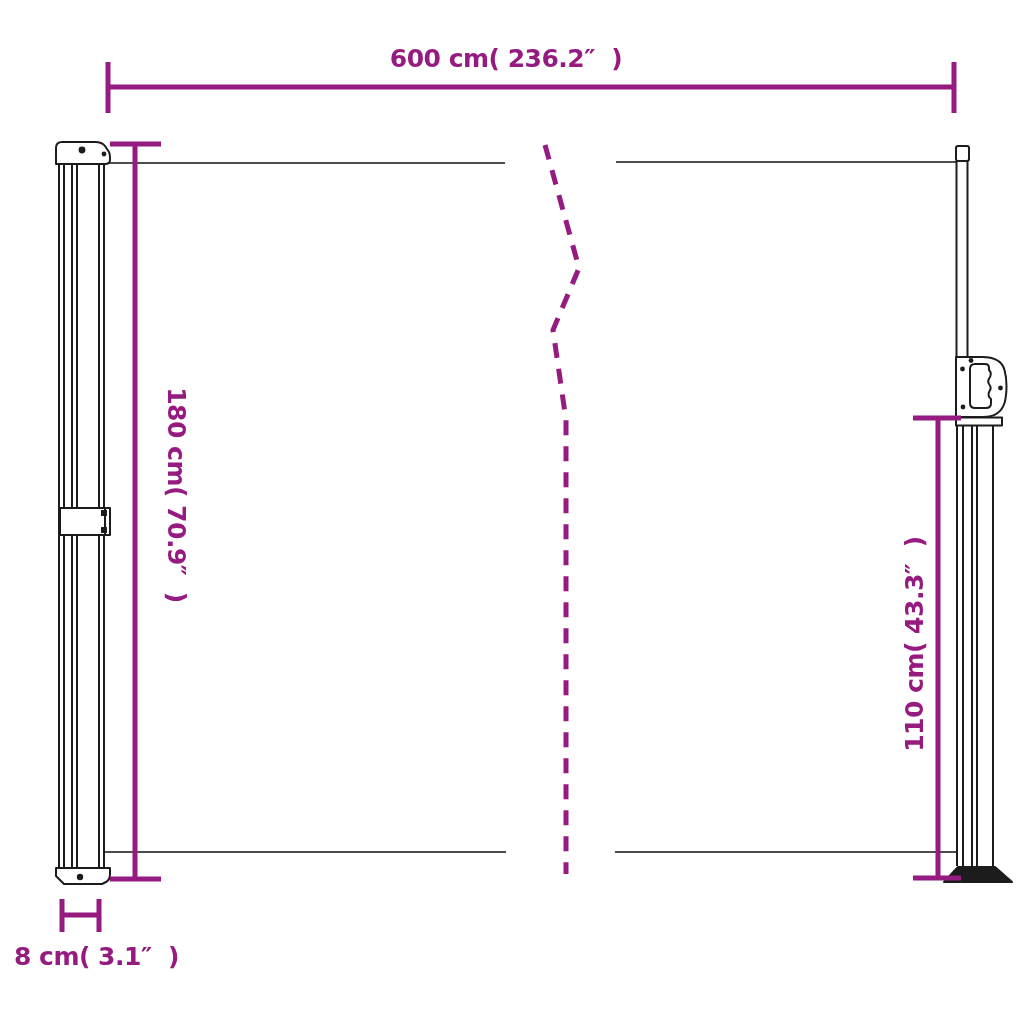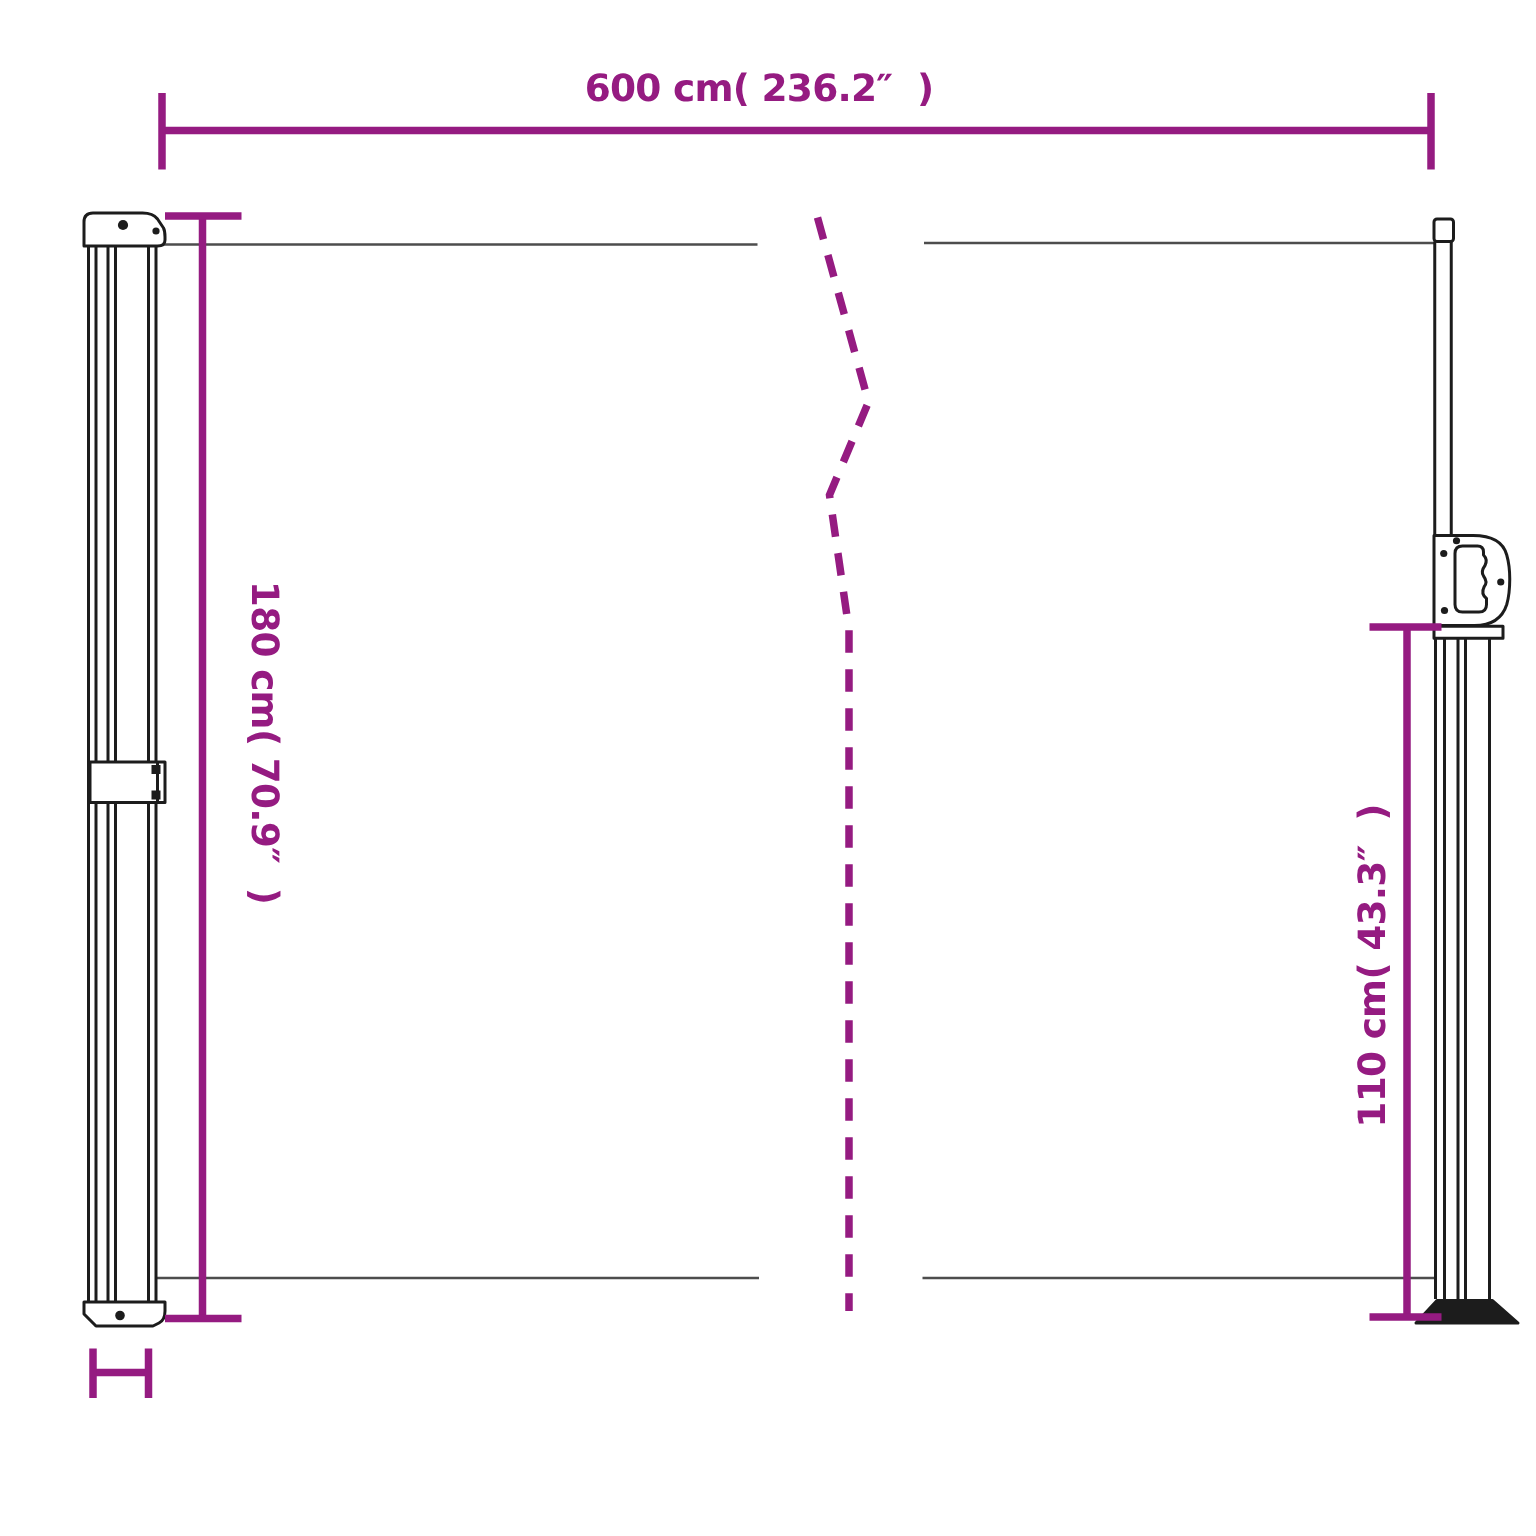--- a/index.html
+++ b/index.html
@@ -110,14 +110,15 @@
       <polyline stroke-dasharray="15 11" points="545,145 579,268 553,330 566,420 566,874"></polyline>
     </g>
   </svg>
 
   <div class="dim-label centered" id="label-width">600 cm( 236.2″  )</div>
 
   <div class="dim-label centered" id="label-left-height">180 cm( 70.9″  )</div>
 
   <div class="dim-label centered" id="label-right-height">110 cm( 43.3″  )</div>
 
+  <div class="dim-label" id="label-depth">8 cm( 3.1″  )</div>
 
 </div>
 
 </body></html>

